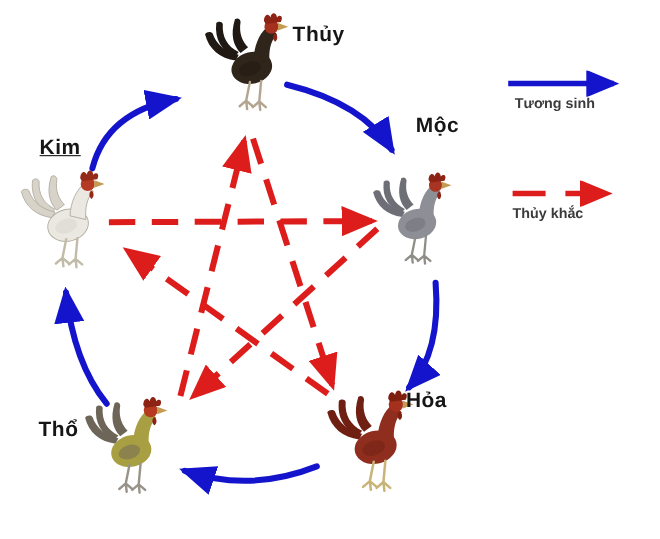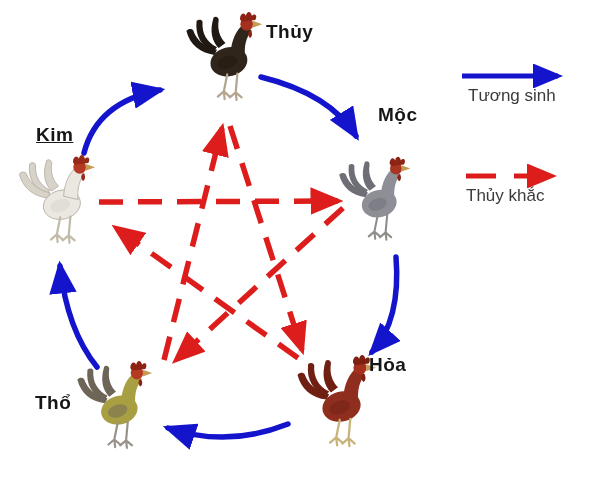--- a/index.html
+++ b/index.html
@@ -15,22 +15,22 @@
     position: absolute;
     font-size: 19px;
     font-weight: bold;
     color: #161616;
     letter-spacing: 0.5px;
     white-space: nowrap;
     text-align: right;
   }
   .legend-label {
     position: absolute;
-    font-size: 17px;
-    font-weight: 400;
+    font-size: 13px;
+    font-weight: 700;
     color: #3b3b3b;
     white-space: nowrap;
   }
   .legend-arrow { position: absolute; }
 </style>
 </head>
 <body>
 
 <div class="stage">
 
@@ -99,21 +99,21 @@
       <use href="#rooster" width="100" height="120" transform="translate(74,358) scale(0.84)"></use>
     </g>
     <g style="--body:#ebe8e1;--tail:#d8d3c9;--face:#b53a24;--comb:#962a18;--legs:#c3bba9;--edge:#b4aea2">
       <use href="#rooster" width="100" height="120" transform="translate(16,152) scale(0.85)"></use>
     </g>
   </svg>
 
   <div class="el-label" style="left:266px; top:21px;">Thủy</div>
   <div class="el-label" style="left:378px; top:104px;">Mộc</div>
   <div class="el-label" style="left:369px; top:354px;">Hỏa</div>
-  <div class="el-label" style="left:35px; top:392px;">Thổ</div>
+  <div class="el-label" style="left:35px; top:380px;">Thổ</div>
   <div class="el-label" style="left:36px; top:124px;text-decoration:underline;">Kim</div>
 
   <div>
     <svg class="legend-arrow" style="left:456px; top:64px;" width="130" height="24" viewBox="0 0 130 24">
       <path d="M6,12 L102,12" fill="none" stroke="#1414cc" stroke-width="5" marker-end="url(#arrow-sinh)"></path>
     </svg>
     <div class="legend-label" style="left:468px; top:86px;">Tương sinh</div>
 
     <svg class="legend-arrow" style="left:456px; top:164px;" width="130" height="24" viewBox="0 0 130 24">
       <path d="M10,12 L96,12" fill="none" stroke="#dd1c1c" stroke-width="5" stroke-dasharray="30 18" marker-end="url(#arrow-khac)"></path>

